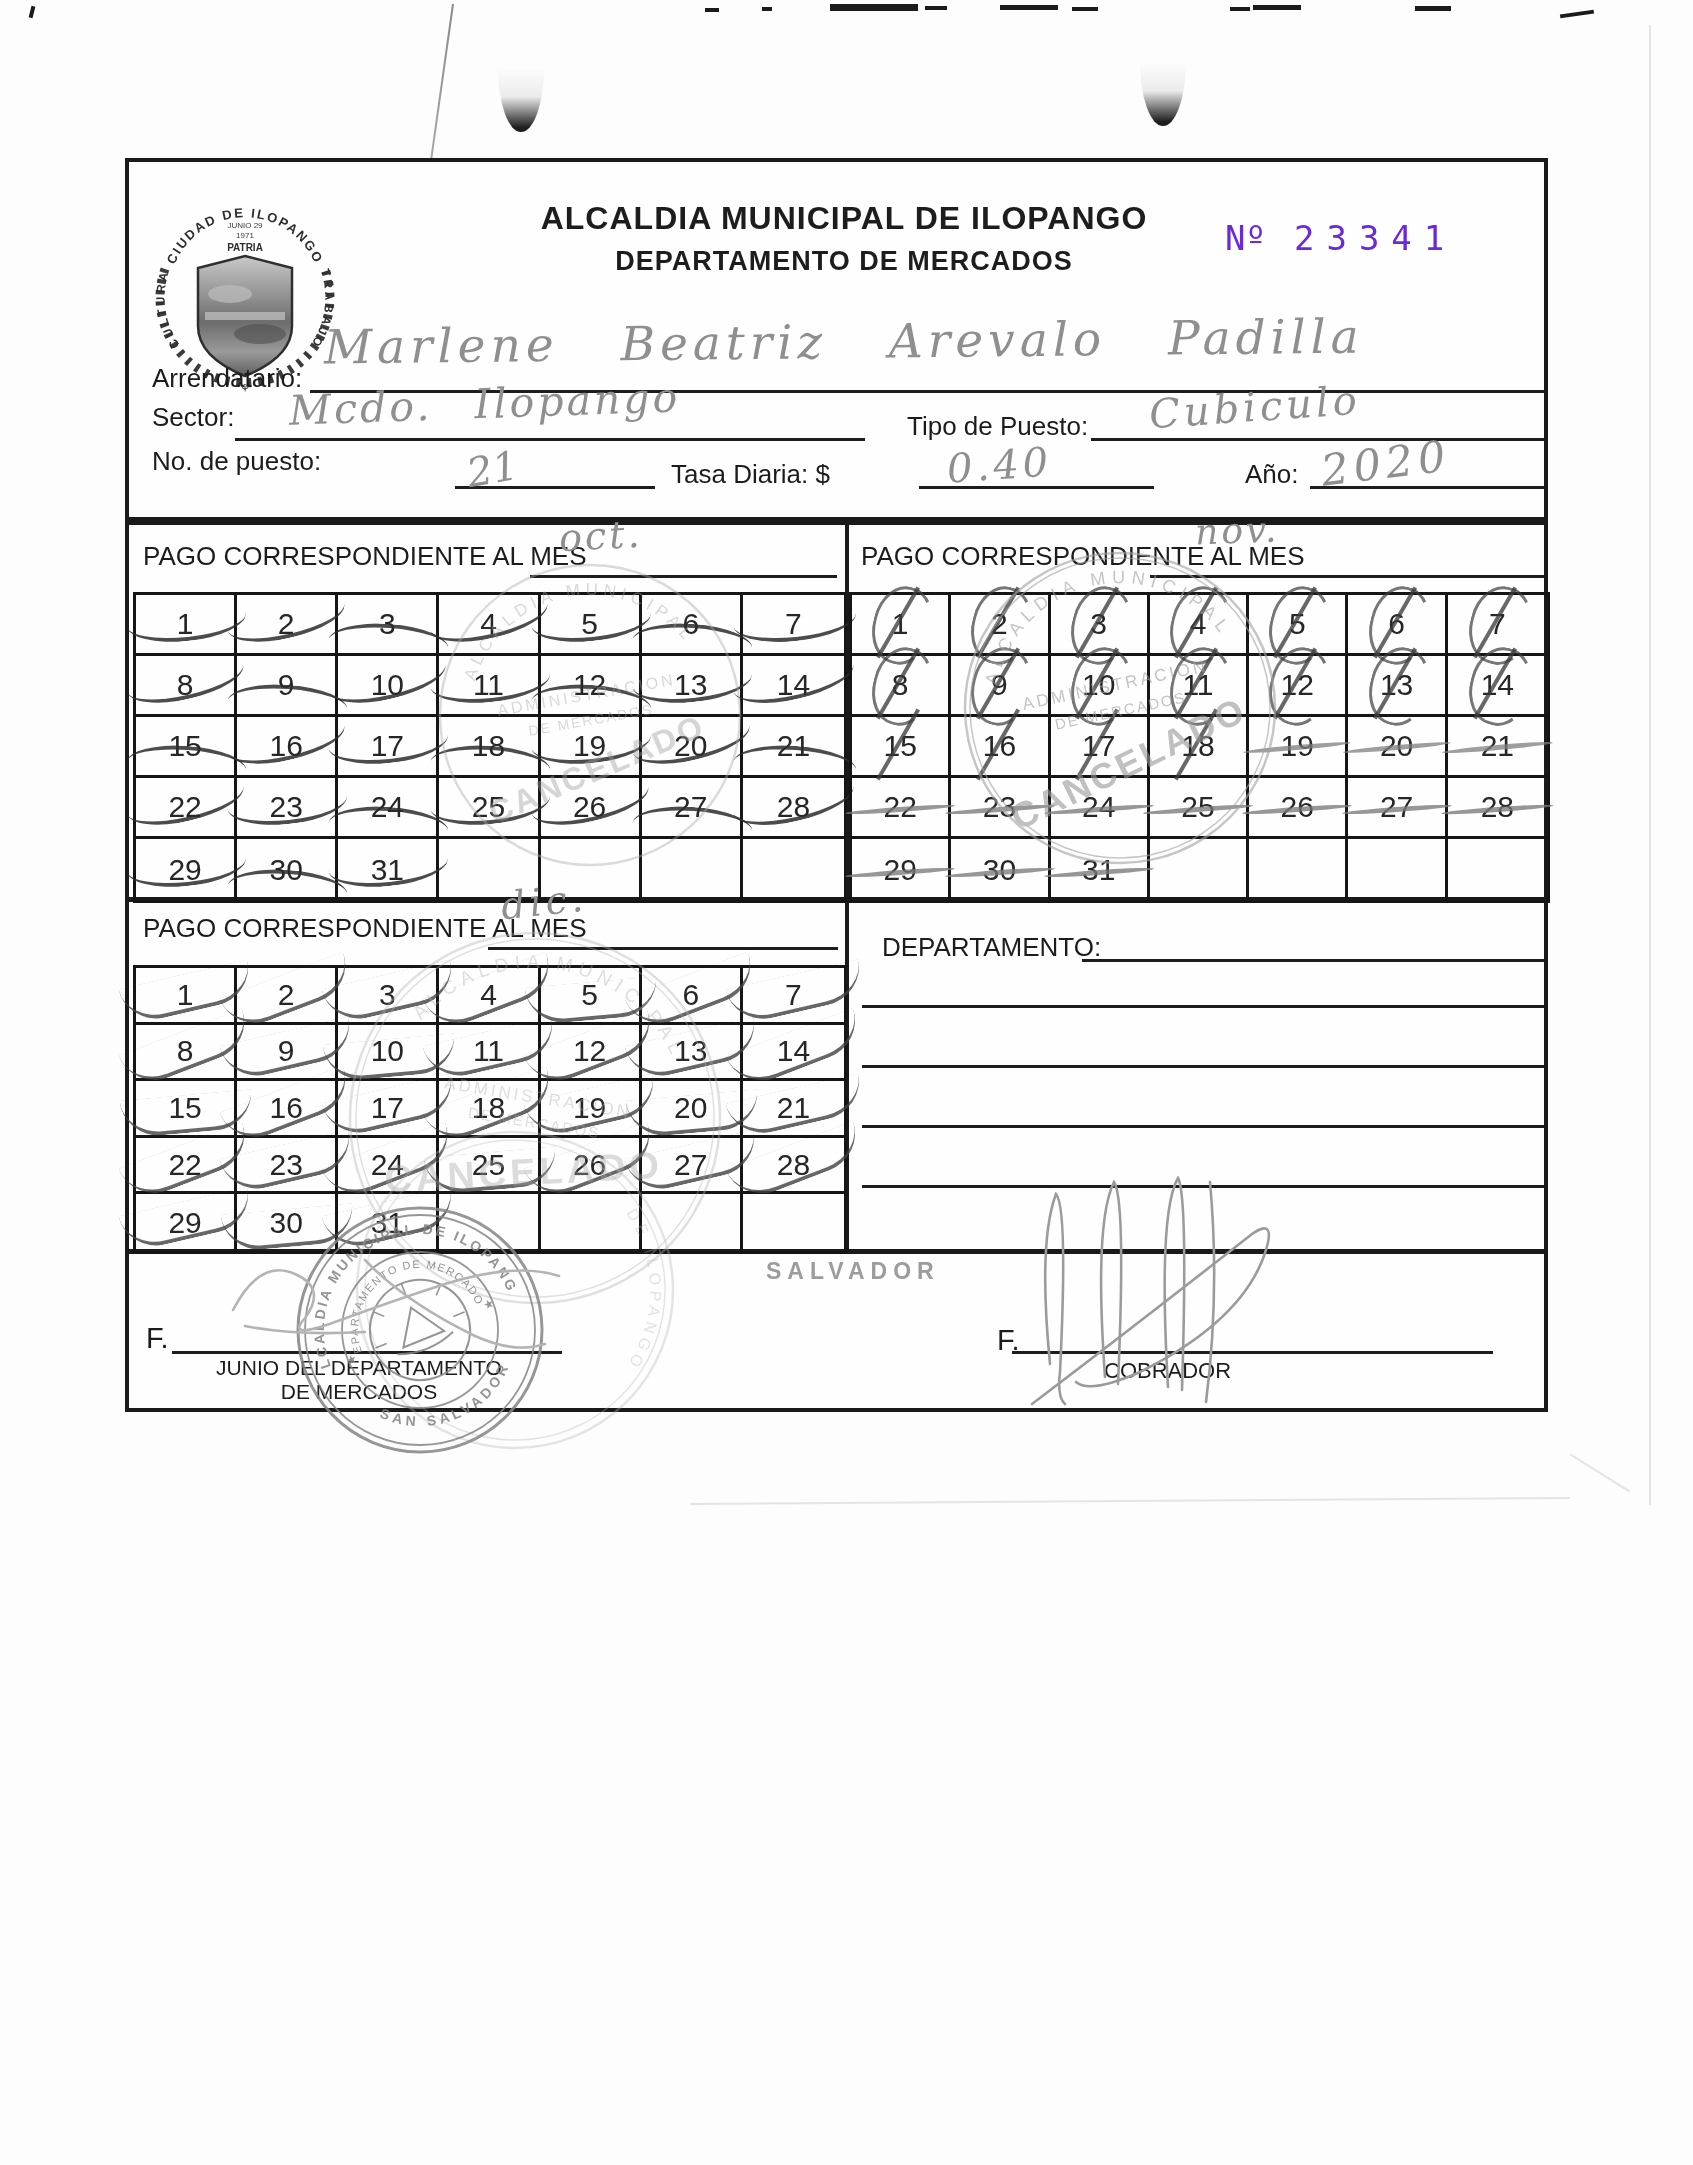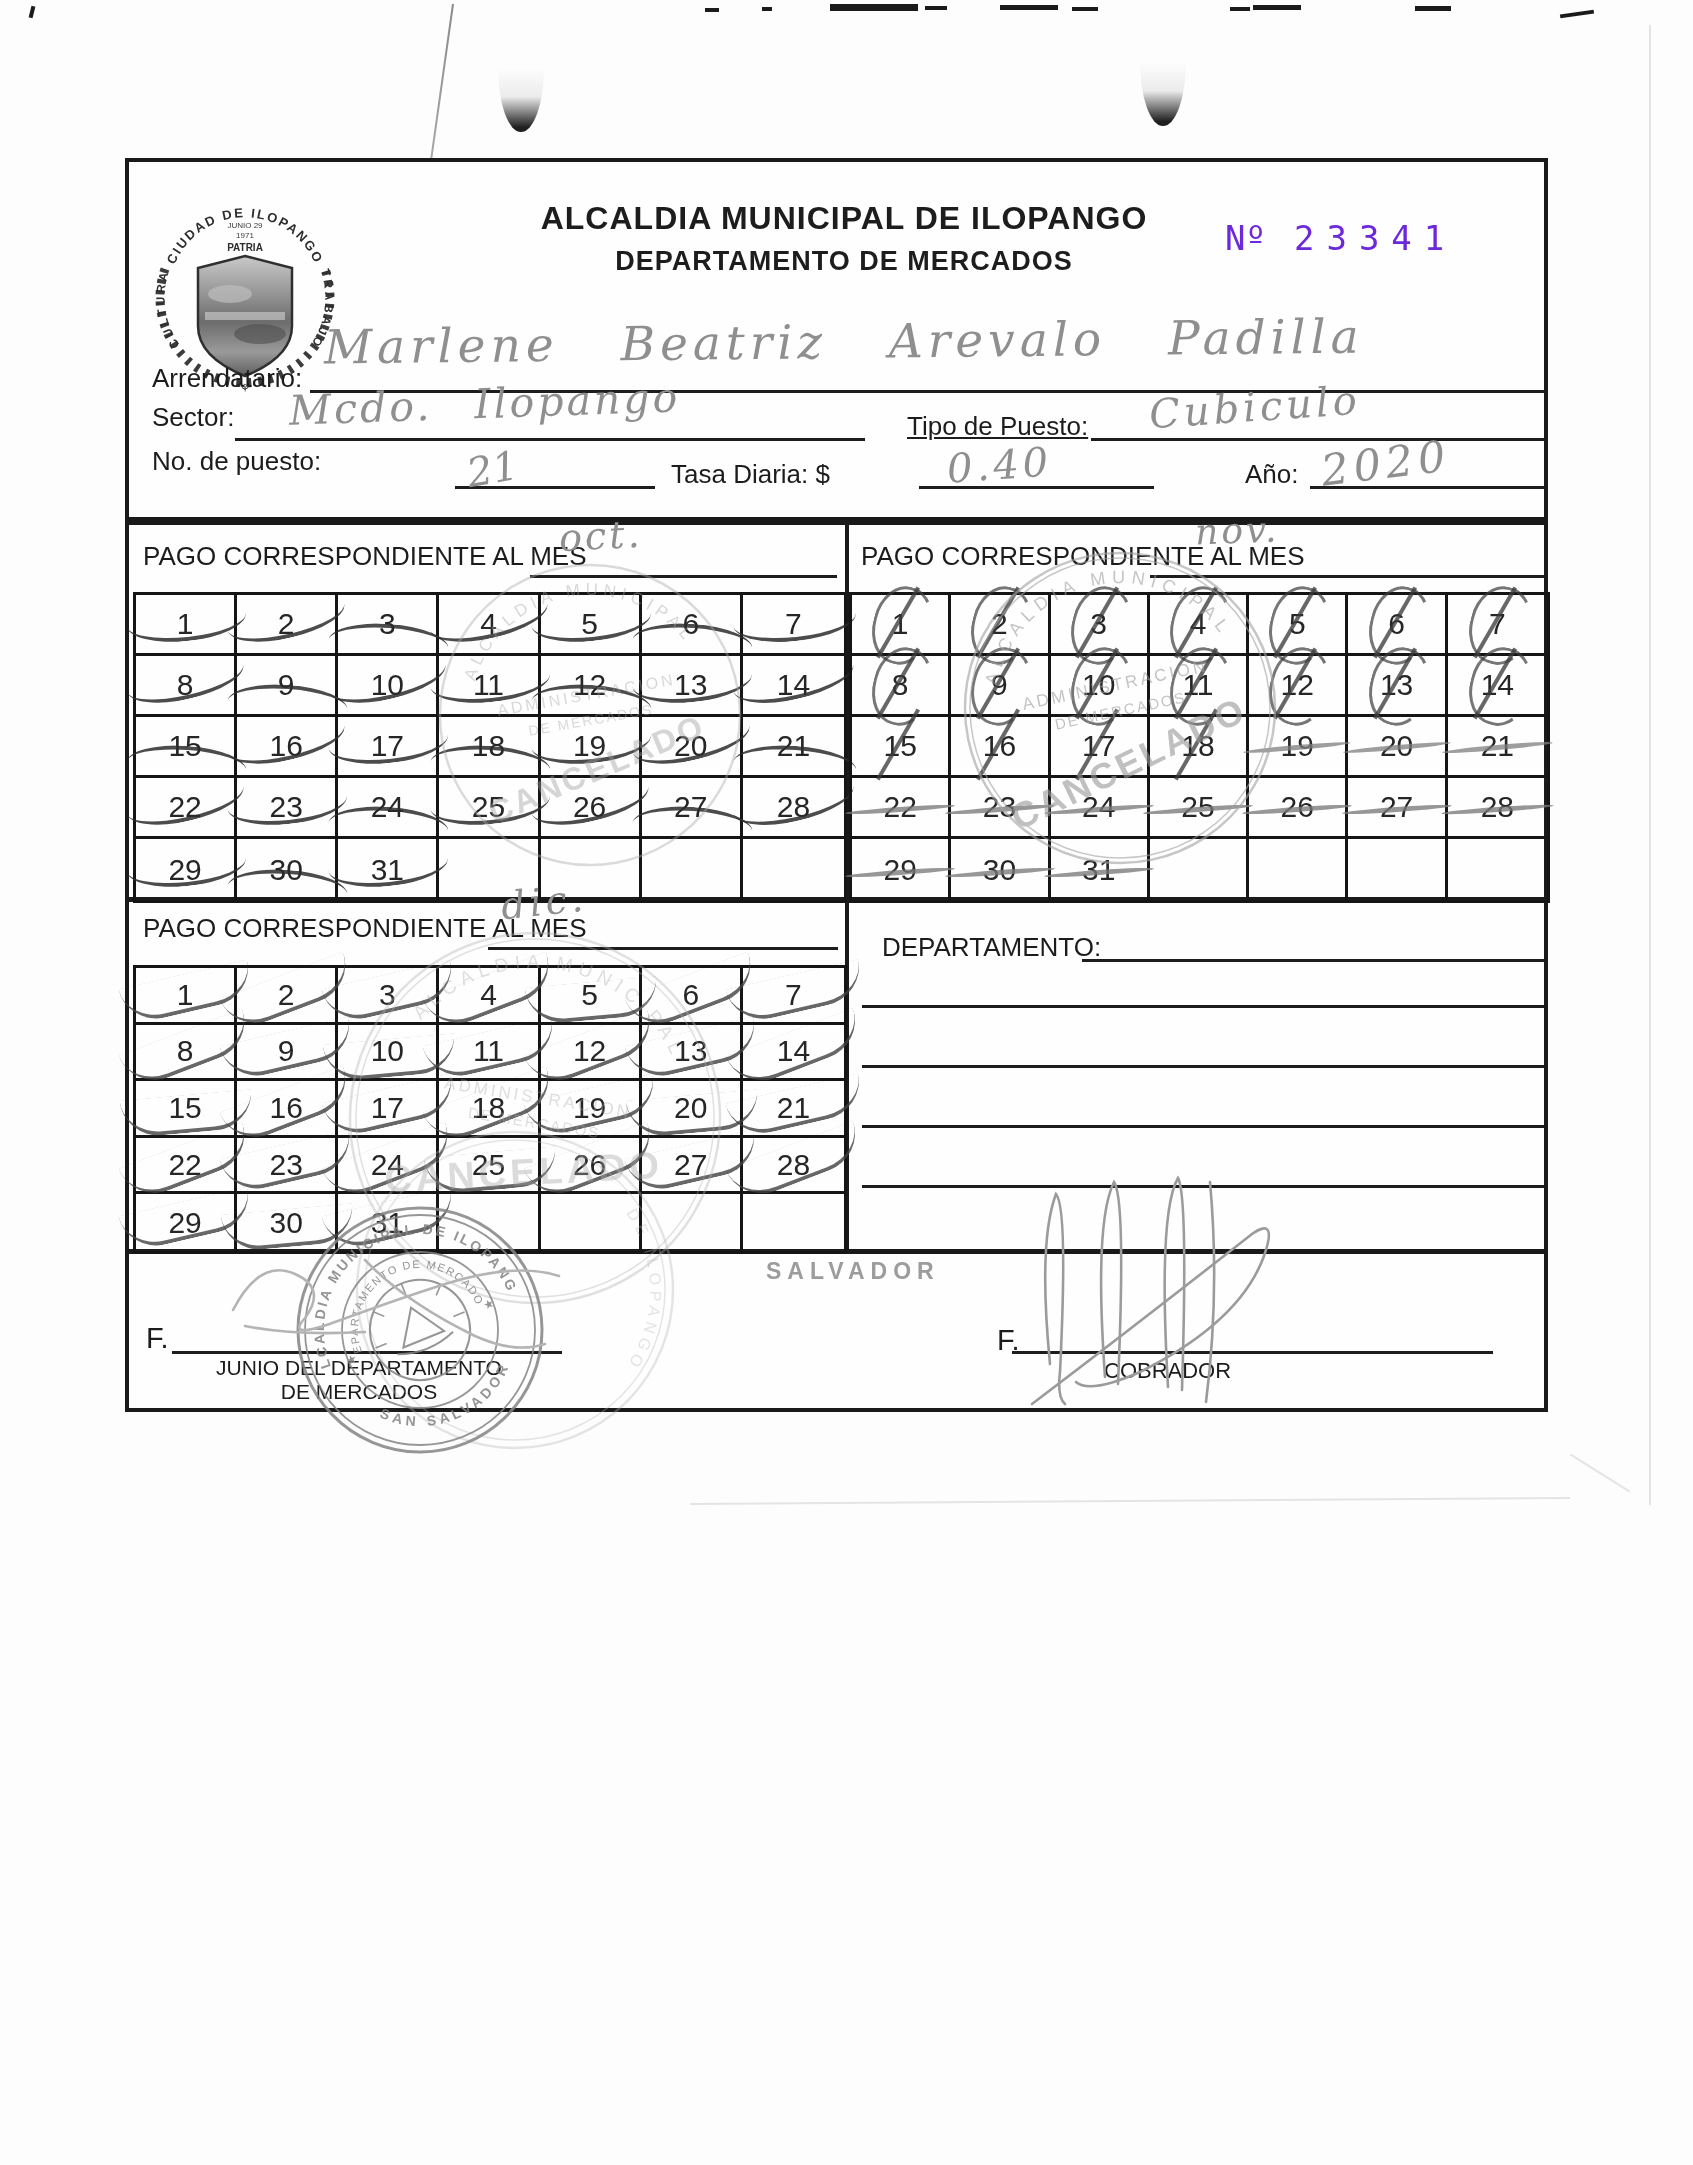--- a/index.html
+++ b/index.html
@@ -129,21 +129,21 @@
       <span>Nº</span><span class="num">23341</span>
     </div>
 
     <div class="abs lbl" style="left:23px;top:201px;">Arrendatario:</div>
     <div class="fline" style="left:181px;top:228px;width:1234px;"></div>
     <div class="abs hand" style="left:195px;top:152px;font-size:47px;letter-spacing:5px;word-spacing:42px;transform:rotate(-0.6deg);">Marlene Beatriz Arevalo Padilla</div>
 
     <div class="abs lbl" style="left:23px;top:240px;">Sector:</div>
     <div class="fline" style="left:106px;top:276px;width:630px;"></div>
     <div class="abs hand" style="left:160px;top:218px;font-size:41px;letter-spacing:3px;word-spacing:26px;transform:rotate(-2deg);">Mcdo. Ilopango</div>
-    <div class="abs lbl" style="left:778px;top:249px;text-decoration:underline;">Tipo de Puesto:</div>
+    <div class="abs lbl" style="left:778px;top:249px;">Tipo de Puesto:</div>
     <div class="fline" style="left:962px;top:276px;width:453px;"></div>
     <div class="abs hand" style="left:1020px;top:222px;font-size:40px;letter-spacing:4px;transform:rotate(-4deg);">Cubiculo</div>
 
     <div class="abs lbl" style="left:23px;top:284px;">No. de puesto:</div>
     <div class="fline" style="left:326px;top:324px;width:200px;"></div>
     <div class="abs hand" style="left:338px;top:284px;font-size:40px;transform:rotate(-10deg);">21</div>
     <div class="abs lbl" style="left:542px;top:297px;">Tasa Diaria: $</div>
     <div class="fline" style="left:790px;top:324px;width:235px;"></div>
     <div class="abs hand" style="left:818px;top:280px;font-size:40px;letter-spacing:4px;transform:rotate(-4deg);">0.40</div>
     <div class="abs lbl" style="left:1116px;top:297px;">Año:</div>

